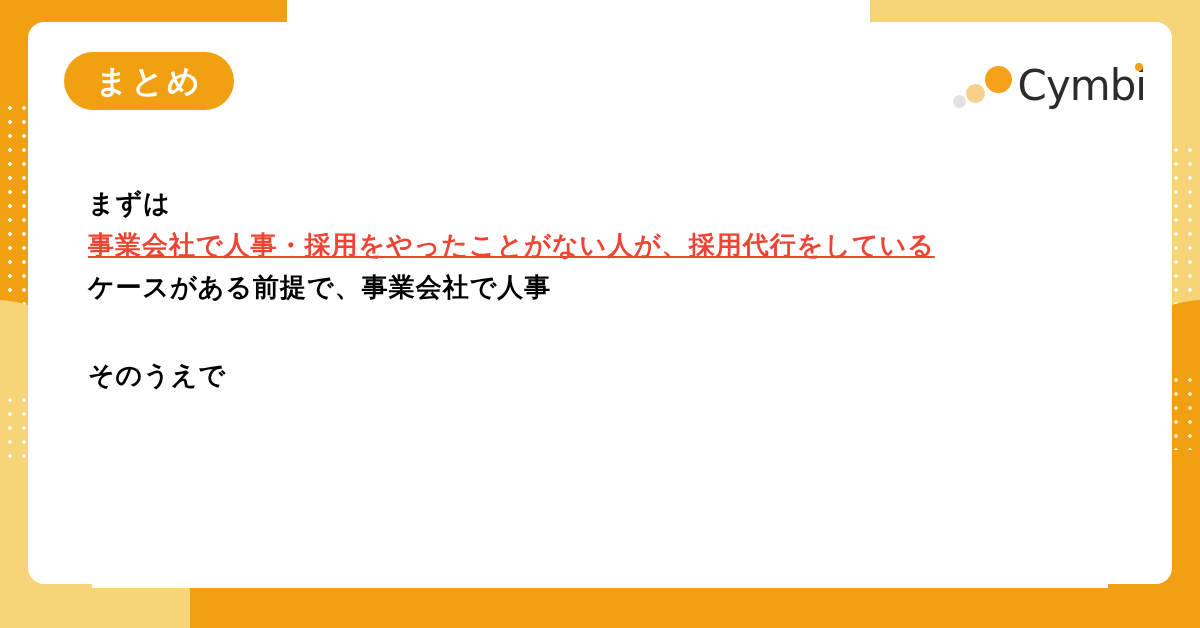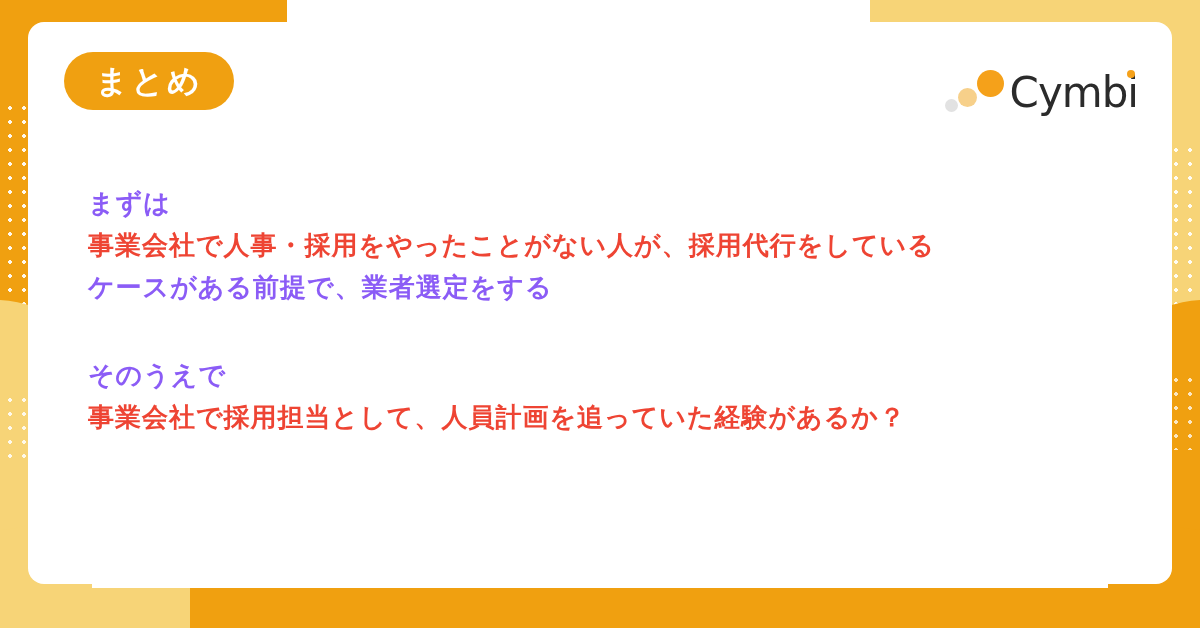--- a/index.html
+++ b/index.html
@@ -187,24 +187,24 @@
     font-size: 32px;
     font-weight: bold;
     letter-spacing: 3px;
     line-height: 1;
     white-space: nowrap;
   }
 
   
   .logo {
     position: absolute;
-    right: 34px;
+    right: 26px;
     top: 36px;
     display: flex;
-    align-items: flex-end;
+    align-items: center;
     height: 56px;
   }
   .logo-dots {
     position: relative;
     width: 62px;
     height: 48px;
     margin-right: 4px;
   }
   .logo-dot {
     position: absolute;
@@ -260,25 +260,26 @@
     margin: 0 0 46px 0;
   }
   .para:last-child {
     margin-bottom: 9px;
   }
   .line {
     font-size: 26px;
     font-weight: bold;
     line-height: 1.62;
     letter-spacing: 1px;
-    color: #8b5cf6;
+    color: #000000;
     white-space: nowrap;
   }
   .line.accent {
     color: #EE4433;
+    text-decoration: underline;
   }
 </style>
 </head>
 <body>
 
 <div class="slide">
 
   <div class="bg-layer">
     <div class="deco-tl-orange"></div>
     <div class="deco-left-orange"></div>
@@ -314,23 +315,22 @@
         <span>Cymbi</span>
         <span class="logo-i-dot"></span>
       </div>
     </div>
 
     <div class="body-text">
 
       <div class="para">
         <div class="line">まずは</div>
         <div class="line accent">事業会社で人事・採用をやったことがない人が、採用代行をしている</div>
-        <div class="line">ケースがある前提で、業者選定をする</div>
+        <div class="line">ケースがある前提で、事業会社で人事</div>
       </div>
 
       <div class="para">
         <div class="line">そのうえで</div>
-        <div class="line accent">事業会社で採用担当として、人員計画を追っていた経験があるか？</div>
       </div>
 
     </div>
   </div>
 </div>
 
 </body></html>

